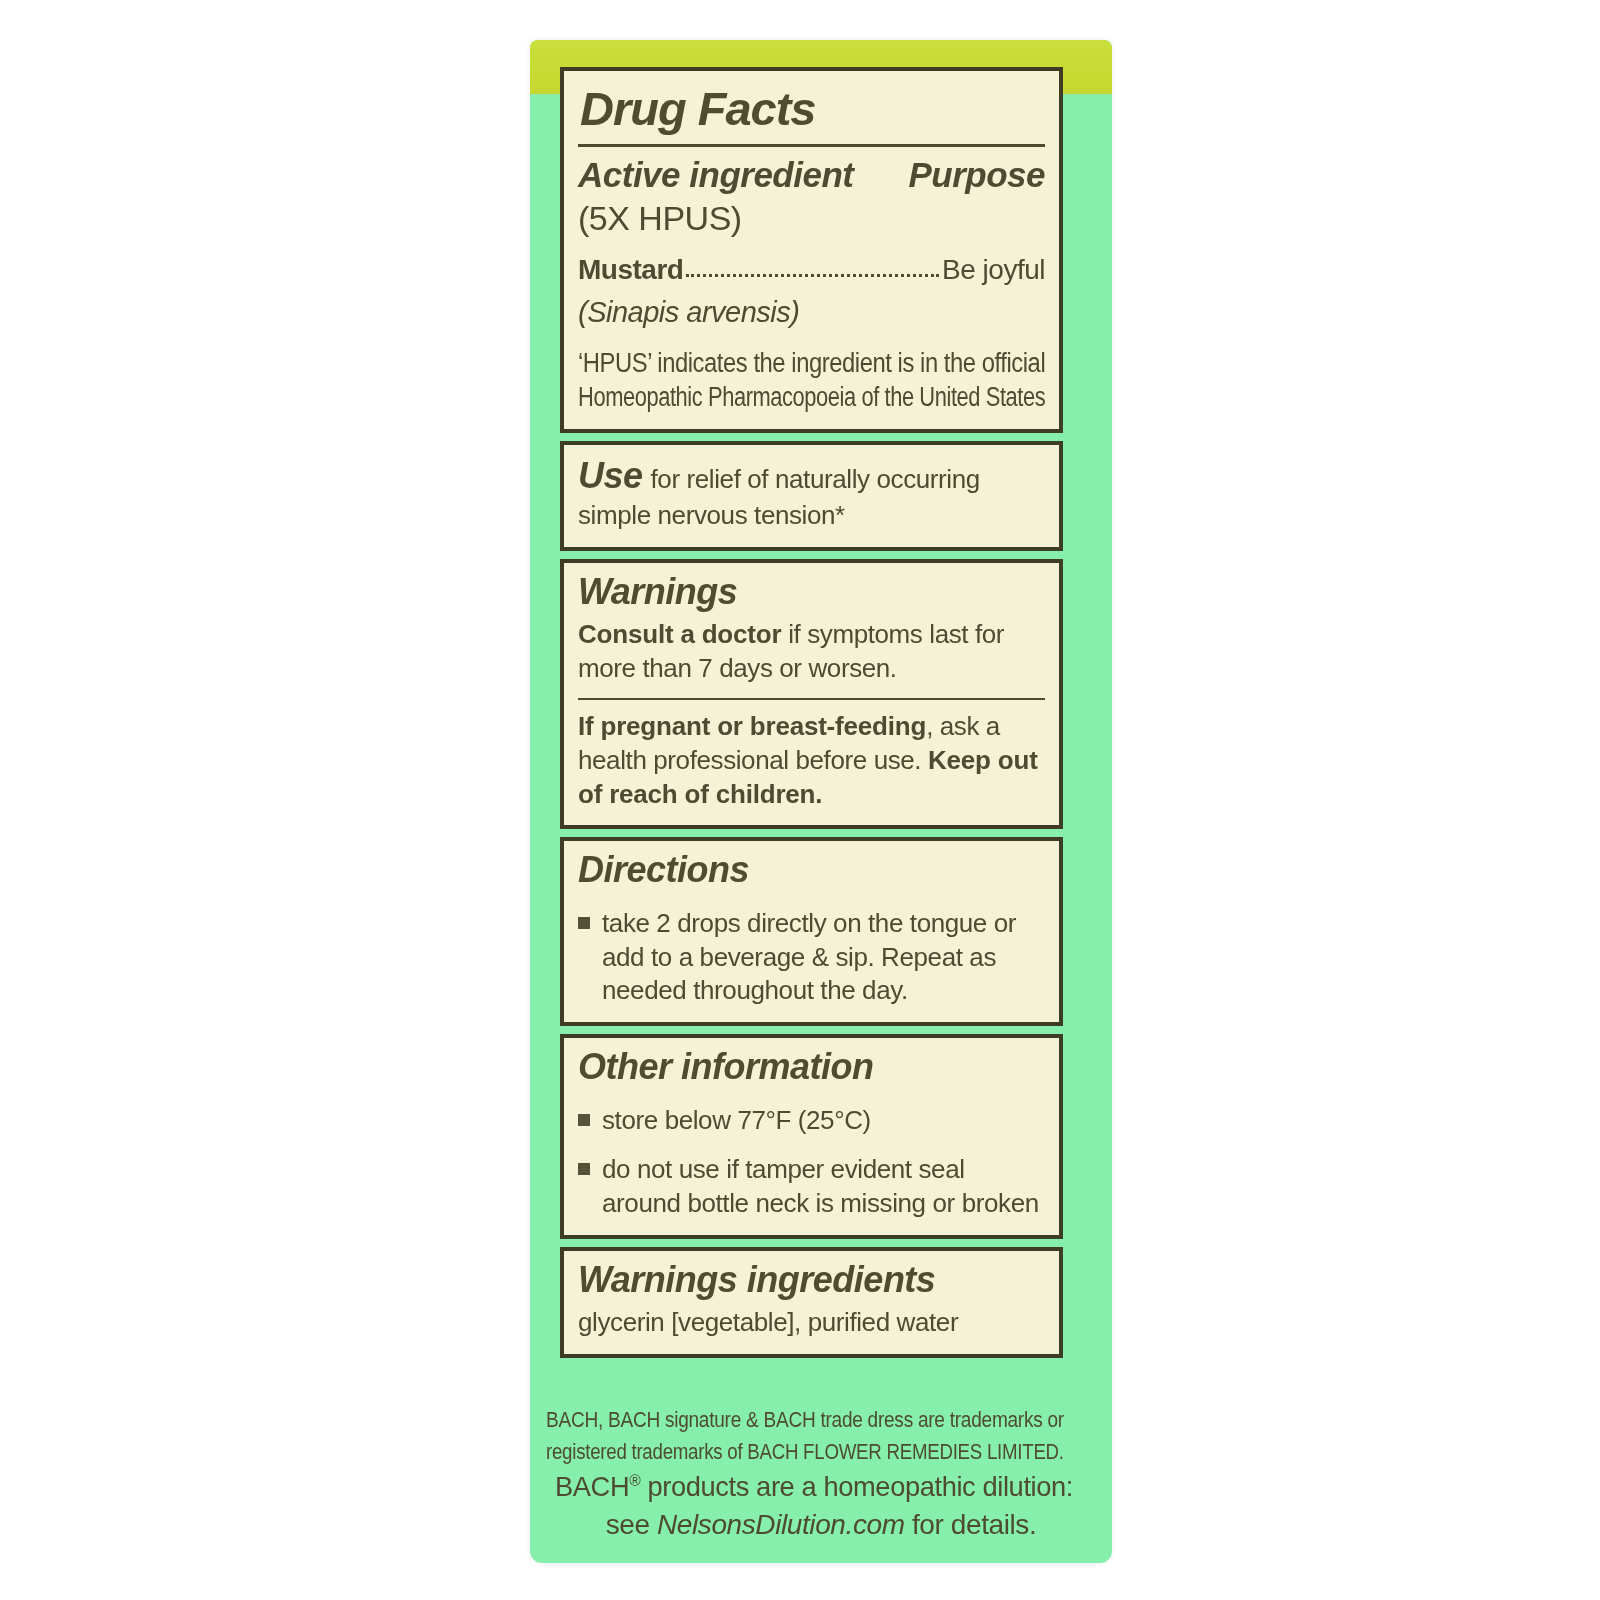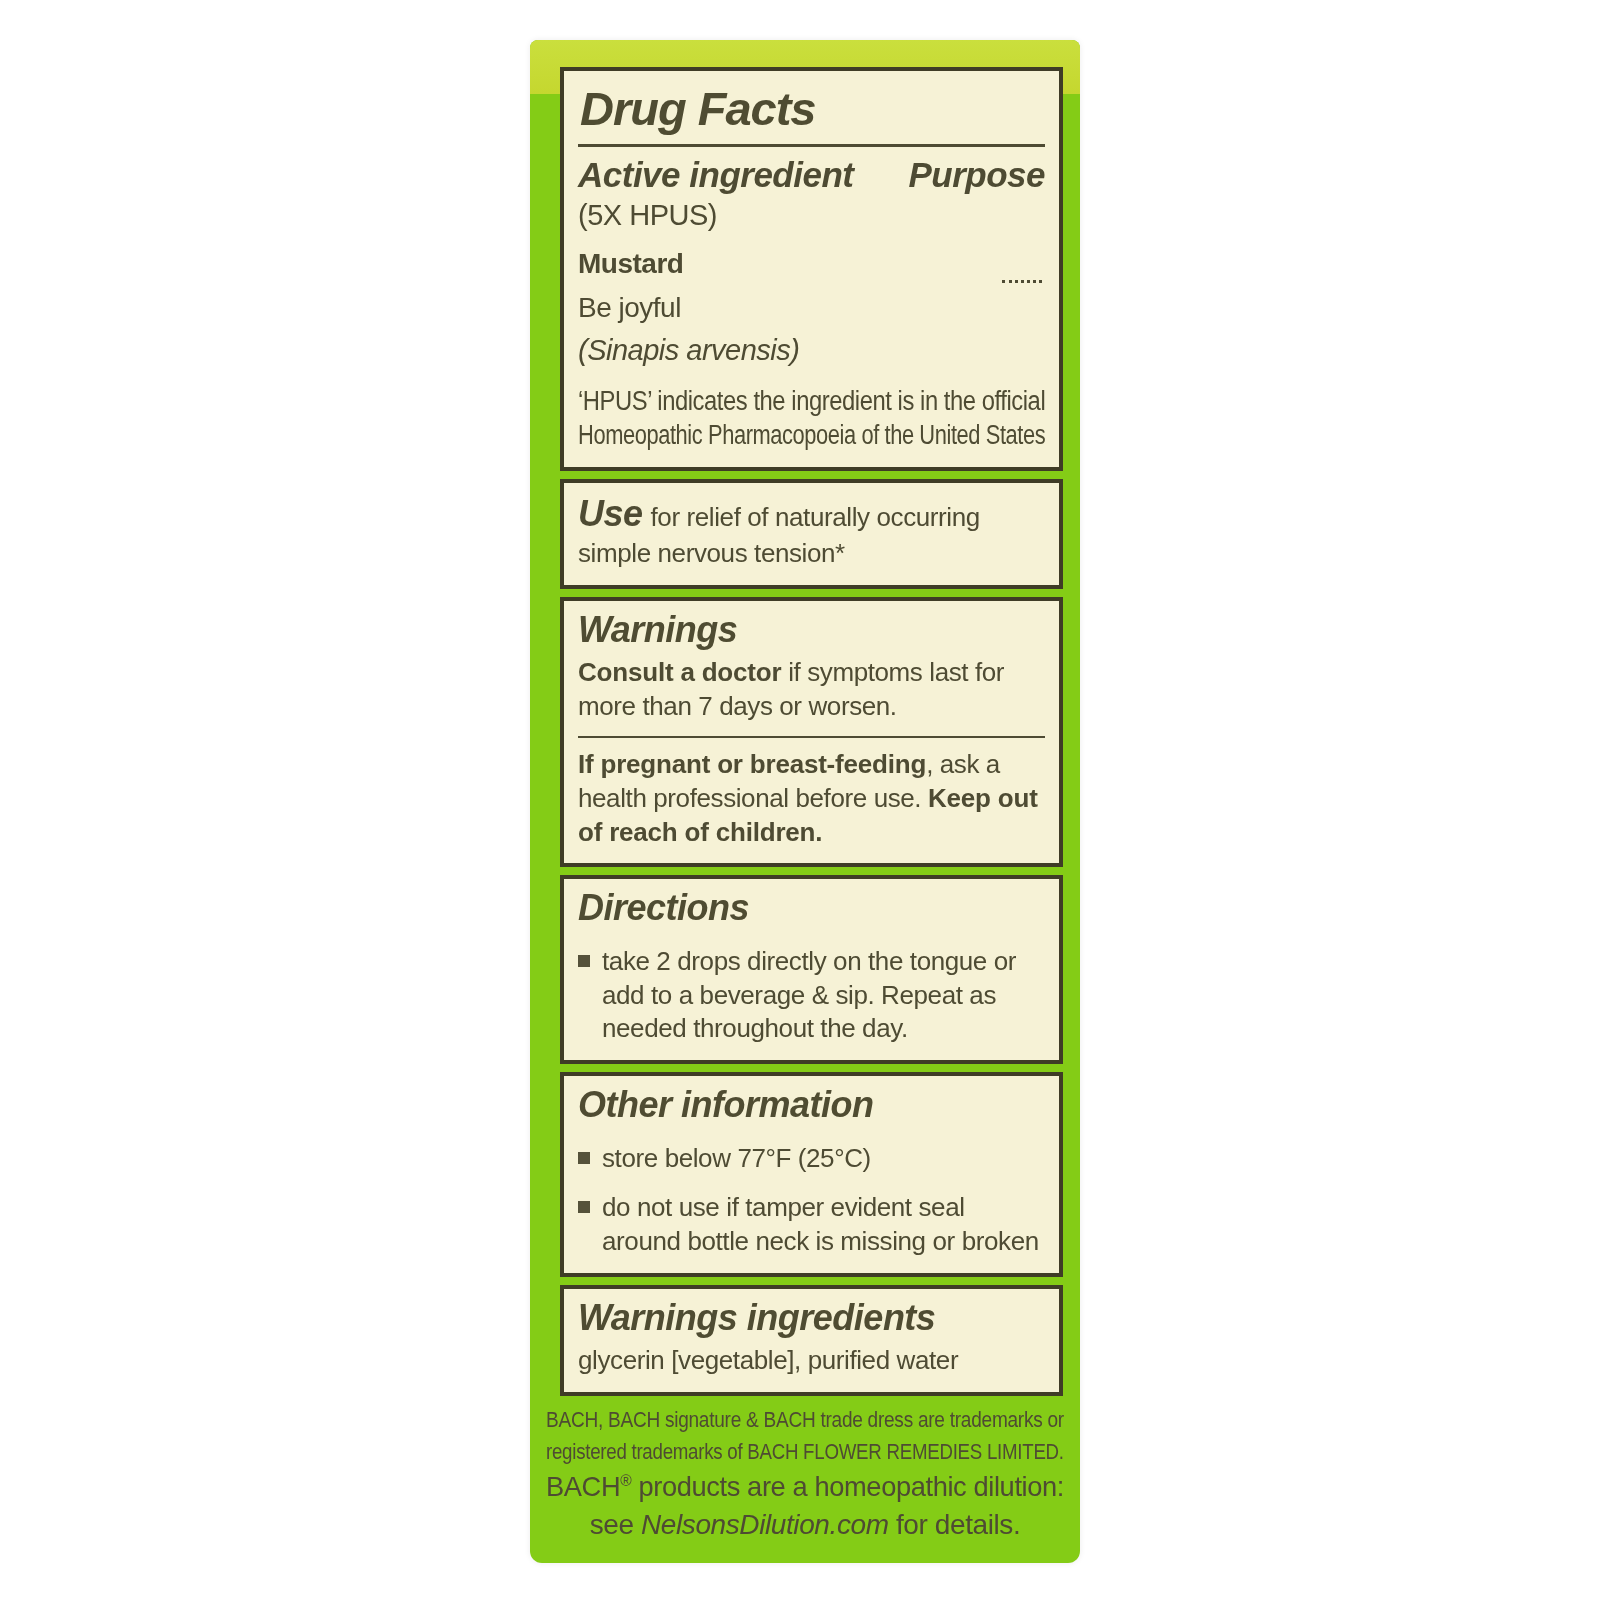--- a/index.html
+++ b/index.html
@@ -7,24 +7,25 @@
     width: 1600px; height: 1600px;
     background: #ffffff;
     position: relative;
     font-family: "Liberation Sans", "DejaVu Sans", sans-serif;
     color: #4e4b33;
   }
   .package {
     position: absolute;
     left: 530px; top: 40px;
     width: 550px; height: 1523px;
-    background: #84cc16;
+    background: #86efac;
     border-radius: 8px 8px 12px 12px;
     overflow: hidden;
     box-shadow: 0 0 6px rgba(0,0,0,0.08);
+    padding-left: 32px;
   }
   .green-band {
     position: absolute; top: 0; left: 0; right: 0;
     height: 54px;
     background: linear-gradient(180deg, #cadf3d 0%, #c5d72f 100%);
   }
   .stack {
     position: absolute; left: 30px; top: 27px; width: 503px;
     display: flex; flex-direction: column; gap: 8px;
   }
@@ -39,24 +40,24 @@
     letter-spacing: -1px; color: #4f4c32;
     padding: 2px 0 8px 2px;
     border-bottom: 3px solid #4e4b33;
     margin-bottom: 8px;
   }
   .row-heads {
     display: flex; justify-content: space-between; align-items: baseline;
     font-size: 35px; font-weight: bold; font-style: italic;
     letter-spacing: -0.5px; margin-top: 2px;
   }
-  .sub-head { font-size: 29px; letter-spacing: -0.5px; margin-top: 4px; }
+  .sub-head { font-size: 34px; letter-spacing: -0.5px; margin-top: 4px; }
   .leader-row {
     display: flex; align-items: baseline;
-    font-size: 28px; letter-spacing: -0.5px; margin-top: 16px; flex-direction: column;
+    font-size: 28px; letter-spacing: -0.5px; margin-top: 16px;
   }
   .leader-name { font-weight: bold; }
   .leader-dots {
     flex: 1; align-self: flex-end;
     border-bottom: 3px dotted #4e4b33;
     margin: 0 3px 9px 3px; min-width: 40px;
   }
   .latin { font-style: italic; font-size: 29px; letter-spacing: -0.5px; margin-top: 10px; }
   .note { margin-top: 18px; }
   .fitline {

